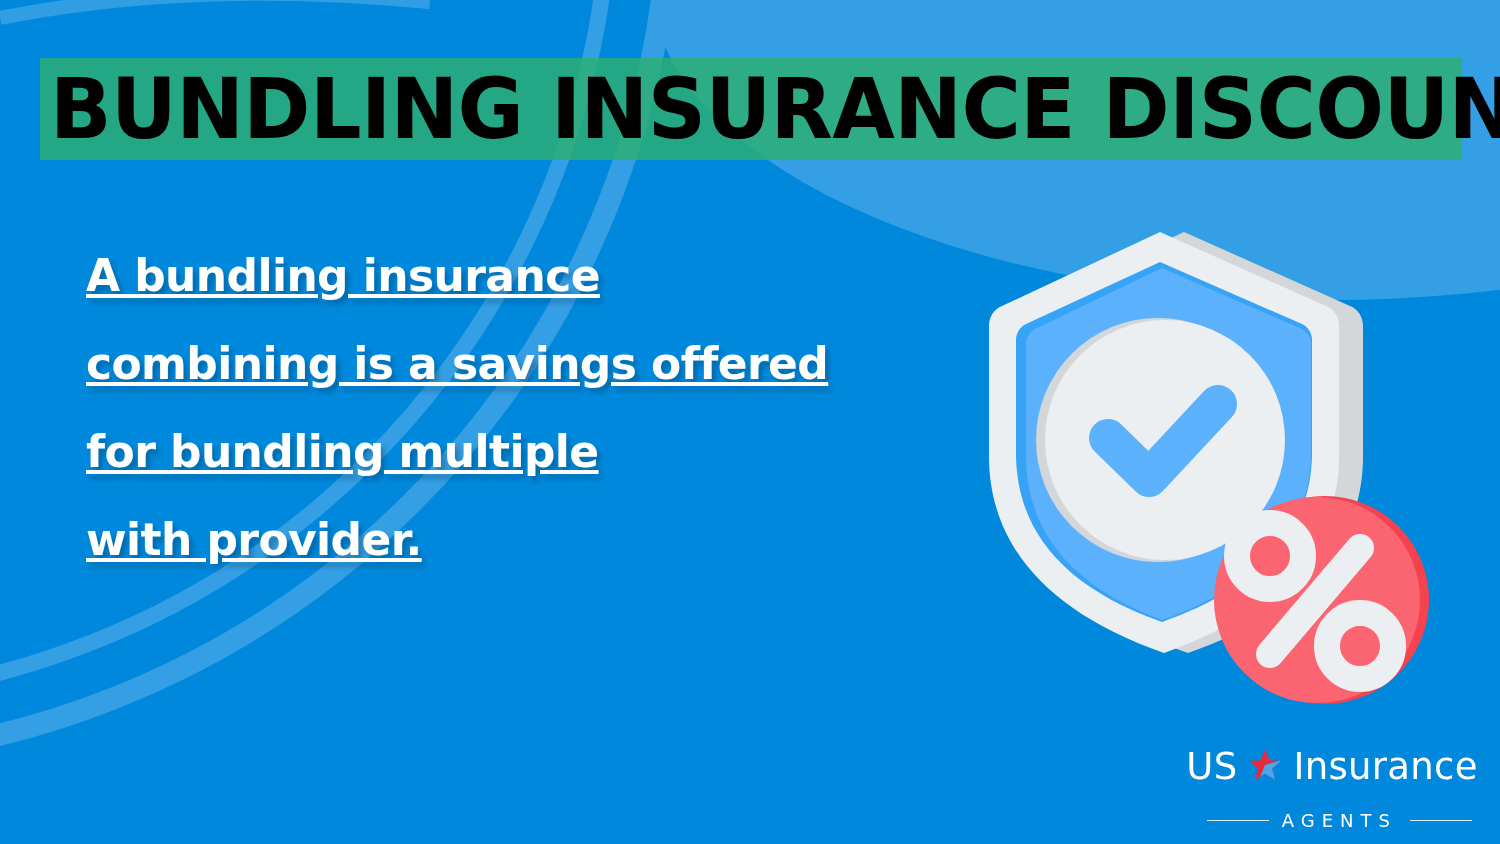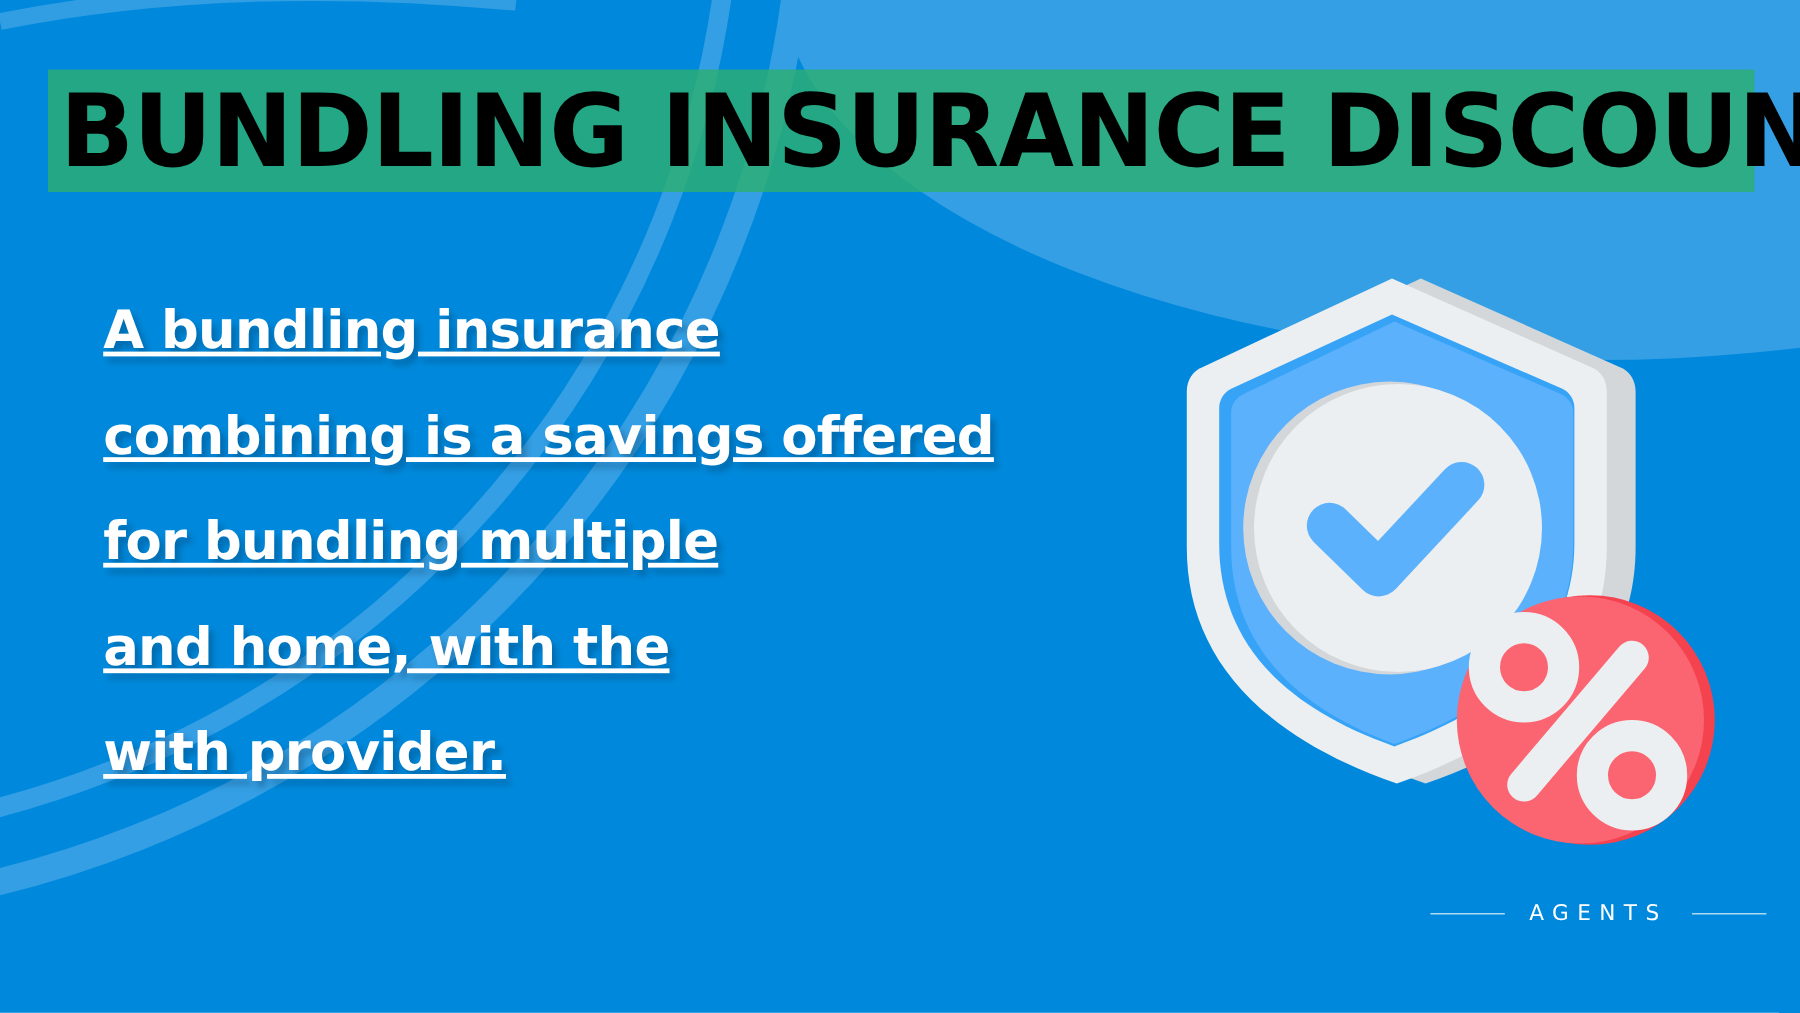--- a/index.html
+++ b/index.html
@@ -98,23 +98,23 @@
     color: #ffffff;
     font-family: "DejaVu Sans", "Liberation Sans", sans-serif;
     font-weight: 400;
     font-size: 37px;
     line-height: 40px;
     letter-spacing: 0.3px;
   }
   #logo-row2 {
     display: flex;
     align-items: center;
-    justify-content: space-between;
+    justify-content: flex-end;
     gap: 13px;
-    margin-top: 7px;
+    margin-top: 20px;
   }
   .logo-rule {
     height: 1px;
     width: 62px;
     background: rgba(255, 255, 255, 0.85);
   }
   #logo-agents {
     color: #ffffff;
     font-family: "DejaVu Sans", "Liberation Sans", sans-serif;
     font-weight: 400;
@@ -146,21 +146,20 @@
     </svg>
   </div>
 
   <div id="title-banner"></div>
   <div id="title-text">BUNDLING INSURANCE DISCOUNT</div>
 
   <div id="body-copy">
     <div class="line">A bundling insurance</div>
     <div class="line">combining is a savings offered</div>
     <div class="line">for bundling multiple</div>
-    <div class="line">and home, with the</div>
     <div class="line">with provider.</div>
   </div>
 
   <div id="illustration">
     <svg width="500" height="500" viewBox="0 0 500 500" aria-hidden="true">
 
       <path fill="#d3d7da" d="M 218 22 L 384 96 C 392 99 397 107 397 116
                L 397 246 C 397 330 345 400 222 443
                C 99 400 47 330 47 246
                L 47 116 C 47 107 52 99 60 96 Z" transform="translate(16,0)"></path>
@@ -192,20 +191,37 @@
 
       <g>
         <line x1="410" y1="338" x2="320" y2="444" stroke="#eceff1" stroke-width="28" stroke-linecap="round"></line>
         <circle cx="320" cy="346" r="33" fill="none" stroke="#eceff1" stroke-width="26"></circle>
         <circle cx="410" cy="436" r="33" fill="none" stroke="#eceff1" stroke-width="26"></circle>
       </g>
     </svg>
   </div>
 
   <div id="logo">
+    <div id="logo-row1">
+      <span id="logo-us">US</span>
+      <span>
+        <svg width="34" height="34" viewBox="0 0 34 34" aria-hidden="true">
+          <defs>
+            <clipPath id="starclip">
+              <path d="M17 1.5 L21.4 12.2 L33 13 L24.1 20.4 L27 31.8 L17 25.4 L7 31.8 L9.9 20.4 L1 13 L12.6 12.2 Z"></path>
+            </clipPath>
+          </defs>
+          <g clip-path="url(#starclip)">
+            <rect x="0" y="0" width="34" height="34" fill="#e8283c"></rect>
+            <path d="M17 17 L34 12 L34 34 L10 34 Z" fill="#4aa8e8"></path>
+          </g>
+        </svg>
+      </span>
+      <span id="logo-insurance">Insurance</span>
+    </div>
     <div id="logo-row2">
       <span class="logo-rule"></span>
       <span id="logo-agents">AGENTS</span>
       <span class="logo-rule"></span>
     </div>
   </div>
 
 </div>
 
 </body></html>

